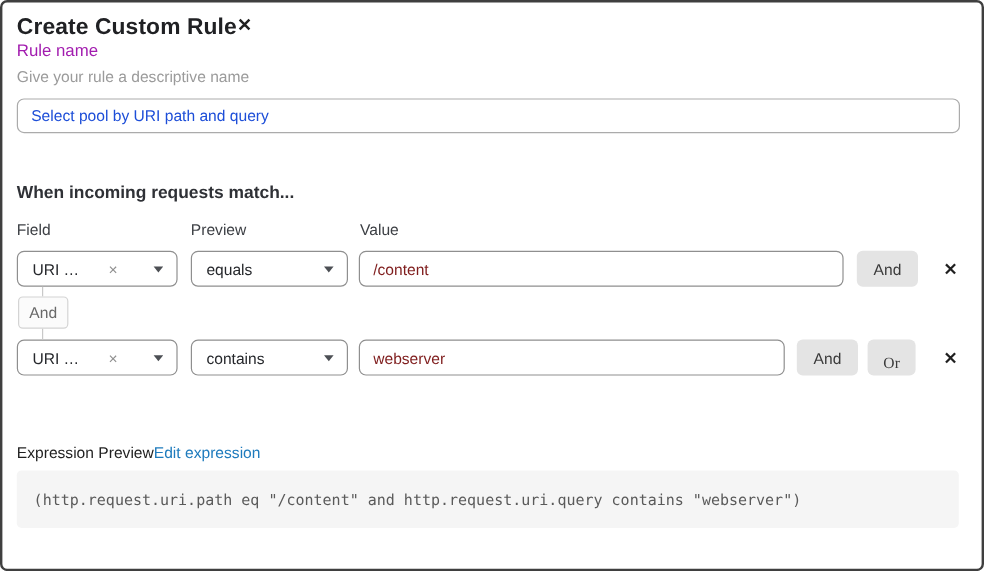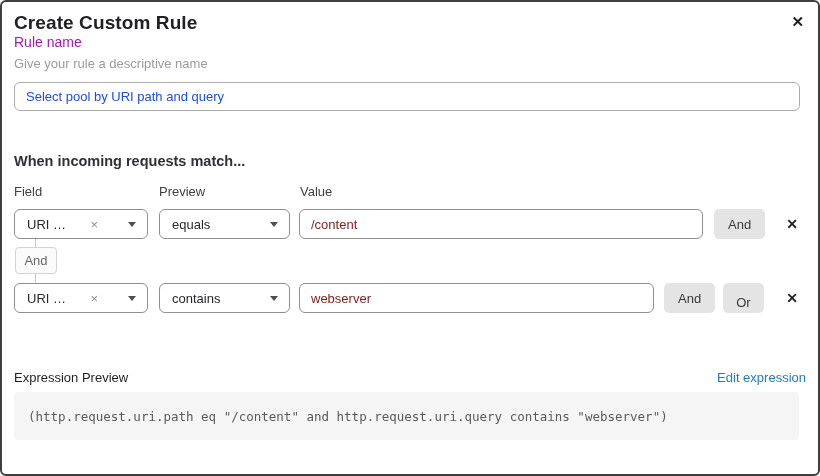--- a/index.html
+++ b/index.html
@@ -9,21 +9,21 @@
   .dialog {
     width:820px; height:476px;
     background:#fff;
     border:2px solid #3f3f3f;
     border-radius:6px;
     padding:10px 12px 0 12px;
     position:relative;
     overflow:hidden;
   }
 
-  .title-row { display:flex; justify-content:space-between; align-items:flex-start; }
+  .title-row { display:flex; justify-content:flex-start; align-items:flex-start; }
   .dialog-title { font-size:19px; font-weight:700; color:#202124; letter-spacing:.1px; }
   .close-btn { font-size:15px; font-weight:700; color:#1f1f1f; cursor:pointer; margin:2px 2px 0 0; line-height:1; }
 
   .rule-label { font-size:14px; color:#a21caf; }
   .rule-helper { margin-top:6px; font-size:13px; color:#9b9b9b; }
   .rule-input {
     margin-top:11px; width:786px; height:29px;
     border:1px solid #ababab; border-radius:6px;
     padding:0 11px; font-size:13px; color:#1d4ed8;
     font-family:"Liberation Sans", sans-serif; outline:none; display:block;
@@ -63,39 +63,39 @@
   .vinput.w1 { width:404px; }
   .vinput.w2 { width:355px; }
 
   .gbtn {
     height:30px; border:none; background:#e4e4e4; border-radius:5px;
     font-size:13px; color:#3a3a3a; padding:0 14px; cursor:pointer;
     font-family:"Liberation Sans", sans-serif;
   }
   .gbtn.and1 { margin-left:11px; }
   .gbtn.and2 { margin-left:10px; }
-  .gbtn.or2  { margin-left:8px; padding:12px 13px; }
+  .gbtn.or2  { margin-left:8px; padding:12px 13px;font-family:Liberation Serif, serif; }
 
   .del-x {
     margin-left:auto; margin-right:8px;
     font-weight:700; font-size:14px; color:#1f1f1f; cursor:pointer; line-height:1;
   }
 
   .connector { height:44px; position:relative; width:60px; }
   .cline { position:absolute; left:21px; width:1px; background:#c9c9c9; }
   .cline.top { top:0; height:8px; }
   .cline.bottom { bottom:0; height:9px; }
   .and-badge {
     position:absolute; top:8px; left:1px; width:42px; height:27px;
     border:1px solid #d4d4d4; background:#fbfbfb; border-radius:4px;
     display:flex; align-items:center; justify-content:center;
     font-size:13px; color:#696969;
   }
 
-  .expr-header { display:flex; justify-content:space-between; align-items:center; margin-top:57px; font-size:13px; }
+  .expr-header { display:flex; justify-content:flex-start; align-items:center; margin-top:57px; font-size:13px; }
   .expr-label { color:#1f1f1f; }
   .expr-link { color:#1e7bbd; cursor:pointer; }
 
   .code-block {
     margin-top:7px; width:785px; height:48px;
     background:#f5f5f5; border-radius:4px;
     display:flex; align-items:center; padding:0 14px;
     font-family:"DejaVu Sans Mono","Liberation Mono",monospace;
     font-size:12.5px; color:#5a5a5a; white-space:nowrap;
   }

